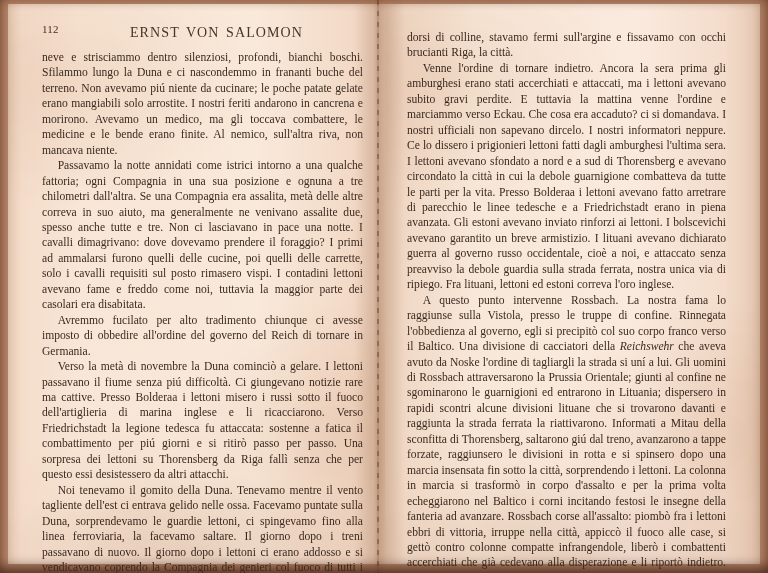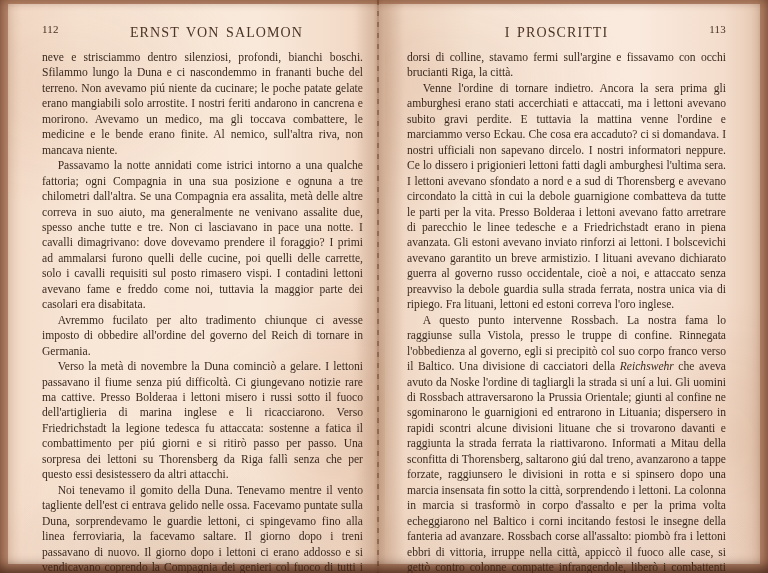--- a/index.html
+++ b/index.html
@@ -198,24 +198,20 @@
         <p>Avremmo fucilato per alto tradimento chiunque ci avesse imposto di obbedire all'ordine del governo del Reich di tornare in Germania.</p>
         <p>Verso la metà di novembre la Duna cominciò a gelare. I lettoni passavano il fiume senza piú difficoltà. Ci giungevano notizie rare ma cattive. Presso Bolderaa i lettoni misero i russi sotto il fuoco dell'artiglieria di marina inglese e li ricacciarono. Verso Friedrichstadt la legione tedesca fu attaccata: sostenne a fatica il combattimento per piú giorni e si ritirò passo per passo. Una sorpresa dei lettoni su Thorensberg da Riga fallì senza che per questo essi desistessero da altri attacchi.</p>
         <p>Noi tenevamo il gomito della Duna. Tenevamo mentre il vento tagliente dell'est ci entrava gelido nelle ossa. Facevamo puntate sulla Duna, sorprendevamo le guardie lettoni, ci spingevamo fino alla linea ferroviaria, la facevamo saltare. Il giorno dopo i treni passavano di nuovo. Il giorno dopo i lettoni ci erano addosso e si vendicavano coprendo la Compagnia dei genieri col fuoco di tutti i calibri. Noi strisciavamo come cani bastonati, irriconoscibili, laceri, affamati, intirizziti da un posto di guardia all'altro, spiavamo il sordo brontolio a nord e a sud, guardavamo la notte il cielo ardere, là dietro quei</p>
       </div>
 
       <div class="grain"></div>
     </div>
 
     <div class="page recto">
 
-      <div class="runhead">
-        <span class="title">I PROSCRITTI</span>
-        <span class="folio">113</span>
-      </div>
 
       <div class="body">
         <p class="noindent">dorsi di colline, stavamo fermi sull'argine e fissavamo con occhi brucianti Riga, la città.</p>
         <p class="gap">Venne l'ordine di tornare indietro. Ancora la sera prima gli amburghesi erano stati accerchiati e attaccati, ma i lettoni avevano subito gravi perdite. E tuttavia la mattina venne l'ordine e marciammo verso Eckau. Che cosa era accaduto? ci si domandava. I nostri ufficiali non sapevano dircelo. I nostri informatori neppure. Ce lo dissero i prigionieri lettoni fatti dagli amburghesi l'ultima sera. I lettoni avevano sfondato a nord e a sud di Thorensberg e avevano circondato la città in cui la debole guarnigione combatteva da tutte le parti per la vita. Presso Bolderaa i lettoni avevano fatto arretrare di parecchio le linee tedesche e a Friedrichstadt erano in piena avanzata. Gli estoni avevano inviato rinforzi ai lettoni. I bolscevichi avevano garantito un breve armistizio. I lituani avevano dichiarato guerra al governo russo occidentale, cioè a noi, e attaccato senza preavviso la debole guardia sulla strada ferrata, nostra unica via di ripiego. Fra lituani, lettoni ed estoni correva l'oro inglese.</p>
         <p><span>A questo punto intervenne Rossbach. La nostra fama lo raggiunse sulla Vistola, presso le truppe di confine. Rinnegata l'obbedienza al governo, egli si precipitò col suo corpo franco verso il Baltico. Una divisione di cacciatori della </span><i>Reichswehr</i><span> che aveva avuto da Noske l'ordine di tagliargli la strada si uní a lui. Gli uomini di Rossbach attraversarono la Prussia Orientale; giunti al confine ne sgominarono le guarnigioni ed entrarono in Lituania; dispersero in rapidi scontri alcune divisioni lituane che si trovarono davanti e raggiunta la strada ferrata la riattivarono. Informati a Mitau della sconfitta di Thorensberg, saltarono giú dal treno, avanzarono a tappe forzate, raggiunsero le divisioni in rotta e si spinsero dopo una marcia insensata fin sotto la città, sorprendendo i lettoni. La colonna in marcia si trasformò in corpo d'assalto e per la prima volta echeggiarono nel Baltico i corni incitando festosi le insegne della fanteria ad avanzare. Rossbach corse all'assalto: piombò fra i lettoni ebbri di vittoria, irruppe nella città, appiccò il fuoco alle case, si gettò contro colonne compatte infrangendole, liberò i combattenti accerchiati che già cedevano alla disperazione e li riportò indietro. Ma Thorensberg era e rimase perduto.</span></p>
       </div>
 
       <div class="grain"></div>
     </div>
 

